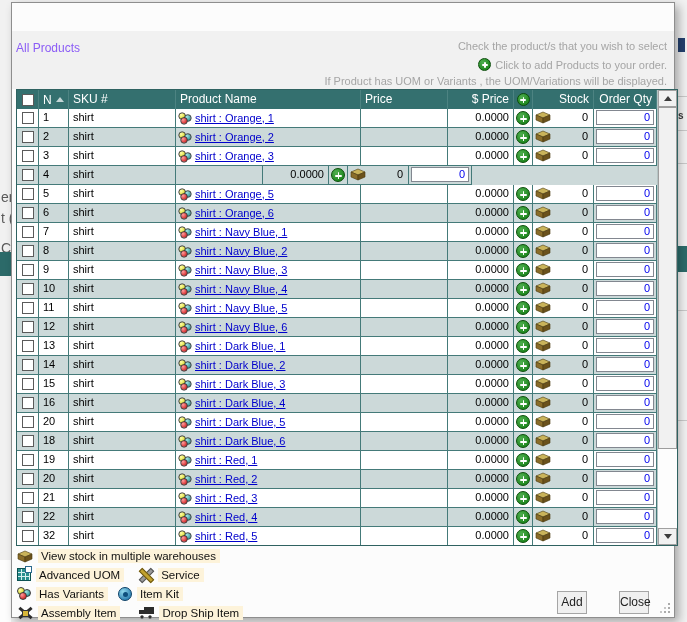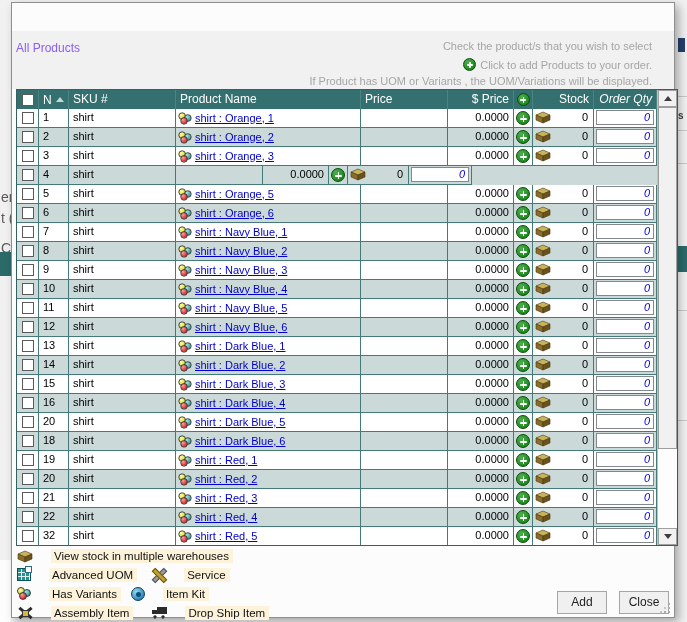--- a/index.html
+++ b/index.html
@@ -25,40 +25,40 @@
   .win-btn { width:44px; height:26px; display:flex; align-items:center; justify-content:center; cursor:default; }
   .glyph-min { width:11px; height:1px; background:#5f5f5f; }
   .glyph-max { width:9px; height:9px; border:1px solid #d8d8d8; background:transparent; }
   .glyph-close { position:relative; width:12px; height:12px; }
   .glyph-close::before, .glyph-close::after { content:""; position:absolute; left:5px; top:-1px; width:1.5px; height:14px; background:#5f5f5f; }
   .glyph-close::before { transform:rotate(45deg); }
   .glyph-close::after { transform:rotate(-45deg); }
 
   .top-strip { position:absolute; left:0; top:28px; right:0; height:58px; background:#f1f1f1; }
   .section-title { position:absolute; left:4px; top:38px; font-size:12px; color:#8b5cf6; }
-  .instr { position:absolute; right:22px; font-size:11px; color:#a5a5a5; white-space:nowrap; }
+  .instr { position:absolute; right:7px; font-size:11px; color:#a5a5a5; white-space:nowrap; }
   .instr-check { top:37px; }
   .instr-click { top:55px; display:flex; align-items:center; gap:4px; }
   .instr-uom { top:72px; }
 
   
   .green-plus { position:relative; width:15px; height:15px; border-radius:50%; background:radial-gradient(circle at 35% 30%, #4fae4f, #0e7b0e); border:1px solid #0a4d0a; flex:none; }
   .green-plus::before { content:""; position:absolute; left:3px; top:6px; width:7px; height:1.5px; background:#fff; border-radius:1px; }
   .green-plus::after { content:""; position:absolute; left:5.8px; top:3px; width:1.5px; height:7px; background:#fff; border-radius:1px; }
   .green-plus.sm { width:13px; height:13px; }
   .green-plus.sm::before { left:2.5px; top:5px; width:6px; }
   .green-plus.sm::after { left:5px; top:2.5px; height:6px; }
 
   
   .table { position:absolute; left:4px; top:86px; width:662px; height:457px; border:1px solid #2f6261; background:#fff; }
   .thead { position:absolute; left:0; top:0; width:640px; height:19px; display:flex; background:#34706f; color:#fff; }
   .th { border-right:1px solid #4d8382; font-size:12px; line-height:18px; padding:0 4px; overflow:hidden; white-space:nowrap; }
   .th.right { text-align:right; }
   .w-cb{width:22px;} .w-n{width:30px;} .w-sku{width:107px;} .w-name{width:185px;}
-  .w-unit{width:87px;} .w-price{width:66px;} .w-plus{width:19px; padding:0;} .w-stock{width:61px;} .w-qty{width:63px;font-style:italic;}
+  .w-unit{width:87px;} .w-price{width:66px;} .w-plus{width:19px; padding:0;} .w-stock{width:61px;} .w-qty{width:63px;}
   .th-n { display:flex; align-items:center; gap:4px; }
   .sort-asc { width:0; height:0; border-left:4px solid transparent; border-right:4px solid transparent; border-bottom:5px solid #c4d6d6; }
   .th-cb, .td-cb { display:flex; align-items:center; justify-content:center; }
   .checkbox { width:12px; height:12px; background:#fff; border:1px solid #5a5a5a; }
   .th-plus-wrap { display:flex; align-items:center; justify-content:center; width:100%; height:100%; }
 
   .tbody { position:absolute; left:0; top:19px; width:640px; height:436px; overflow:hidden; background:#fff; }
   .trow { display:flex; height:19px; background:#fff; }
   .trow:nth-child(even) { background:#ccd9d9; }
   .td { border-right:1px solid #447a79; border-bottom:1px solid #447a79; font-size:11px; line-height:17px; color:#000; overflow:hidden; white-space:nowrap; padding:0 4px; }
@@ -84,21 +84,21 @@
   .vscroll { position:absolute; right:0; top:0; width:20px; height:455px; background:#fdfdfd; border-left:1px solid #b5c4c4; }
   .sb-btn { position:absolute; left:0; width:19px; height:17px; background:#f1f1f1; border:1px solid #a0a0a0; display:flex; align-items:center; justify-content:center; cursor:pointer; }
   .sb-up { top:0; } .sb-down { top:438px; }
   .tri-up { width:0; height:0; border-left:4px solid transparent; border-right:4px solid transparent; border-bottom:5px solid #3c3c3c; }
   .tri-down { width:0; height:0; border-left:4px solid transparent; border-right:4px solid transparent; border-top:5px solid #3c3c3c; }
   .sb-thumb { position:absolute; left:0; top:17px; width:19px; height:342px; background:#f1f1f1; border:1px solid #9d9d9d; cursor:grab; }
 
   
   .legend-line { position:absolute; left:5px; height:17px; display:flex; align-items:center; }
   .l1{ top:544px; } .l2{ top:563px; } .l3{ top:582px; } .l4{ top:601px; }
-  .llabel { background:#fdf3da; font-size:11.5px; color:#111; padding:1px 4px 1px 3px; margin-left:18px; white-space:nowrap; }
+  .llabel { background:#fdf3da; font-size:11.5px; color:#111; padding:1px 4px 1px 3px; margin-left:5px; white-space:nowrap; }
   .lgap { display:inline-block; }
 
   .uom-icon { width:14px; height:13px; position:relative; background:#2a8f8f; border:1px solid #0d5252;
     background-image:repeating-linear-gradient(0deg, transparent 0 3px, #d8f0f0 3px 4px), repeating-linear-gradient(90deg, transparent 0 3px, #d8f0f0 3px 4px); flex:none; }
   .uom-icon::after { content:""; position:absolute; right:-2px; top:-3px; width:5px; height:5px; background:#fff; border:1px solid #2a6a8f; }
 
   .service-icon { position:relative; width:15px; height:15px; flex:none; }
   .service-icon::before { content:""; position:absolute; left:6px; top:0; width:3px; height:15px; background:#9a9a9a; border:0.5px solid #555; transform:rotate(45deg); }
   .service-icon::after { content:""; position:absolute; left:6px; top:0; width:3px; height:15px; background:#c2a22e; border:0.5px solid #6b5512; transform:rotate(-45deg); }
 
@@ -110,21 +110,21 @@
   .assembly-icon::after { content:""; position:absolute; left:7px; top:-1px; width:3px; height:16px; background:#2b2b2b; transform:rotate(-50deg); }
   .assembly-icon b { position:absolute; left:5px; top:4px; width:7px; height:7px; background:#d8b73a; border:1px solid #333; z-index:1; }
 
   .truck-icon { position:relative; width:16px; height:13px; flex:none; }
   .truck-icon .box { position:absolute; right:0; top:1px; width:10px; height:7px; background:#2b2b2b; }
   .truck-icon .cab { position:absolute; left:1px; top:4px; width:5px; height:4px; background:#2b2b2b; }
   .truck-icon .wh1, .truck-icon .wh2 { position:absolute; bottom:0; width:4px; height:4px; border-radius:50%; background:#111; border:1px solid #777; }
   .truck-icon .wh1 { left:2px; } .truck-icon .wh2 { right:2px; }
 
   
-  .btn { position:absolute; top:588px; width:50px; height:23px; background:#f0f0f0; border:1px solid #a5a5a5; font-size:12px; color:#222; text-align:center; line-height:21px; cursor:pointer; }
+  .btn { position:absolute; top:588px; width:30px; height:23px; background:#f0f0f0; border:1px solid #a5a5a5; font-size:12px; color:#222; text-align:center; line-height:21px; cursor:pointer; }
   .btn-add { left:545px; } .btn-close { left:607px; }
 
   .grip { position:absolute; right:3px; bottom:3px; width:12px; height:12px; }
   .grip::after { content:""; position:absolute; right:1px; top:1px; width:2px; height:2px; background:#ababab;
     box-shadow:0 4px 0 #ababab, 0 8px 0 #ababab, -4px 4px 0 #c6c6c6, -4px 8px 0 #ababab, -8px 8px 0 #c6c6c6; }
 </style>
 </head>
 <body>
 
 <div class="canvas">

